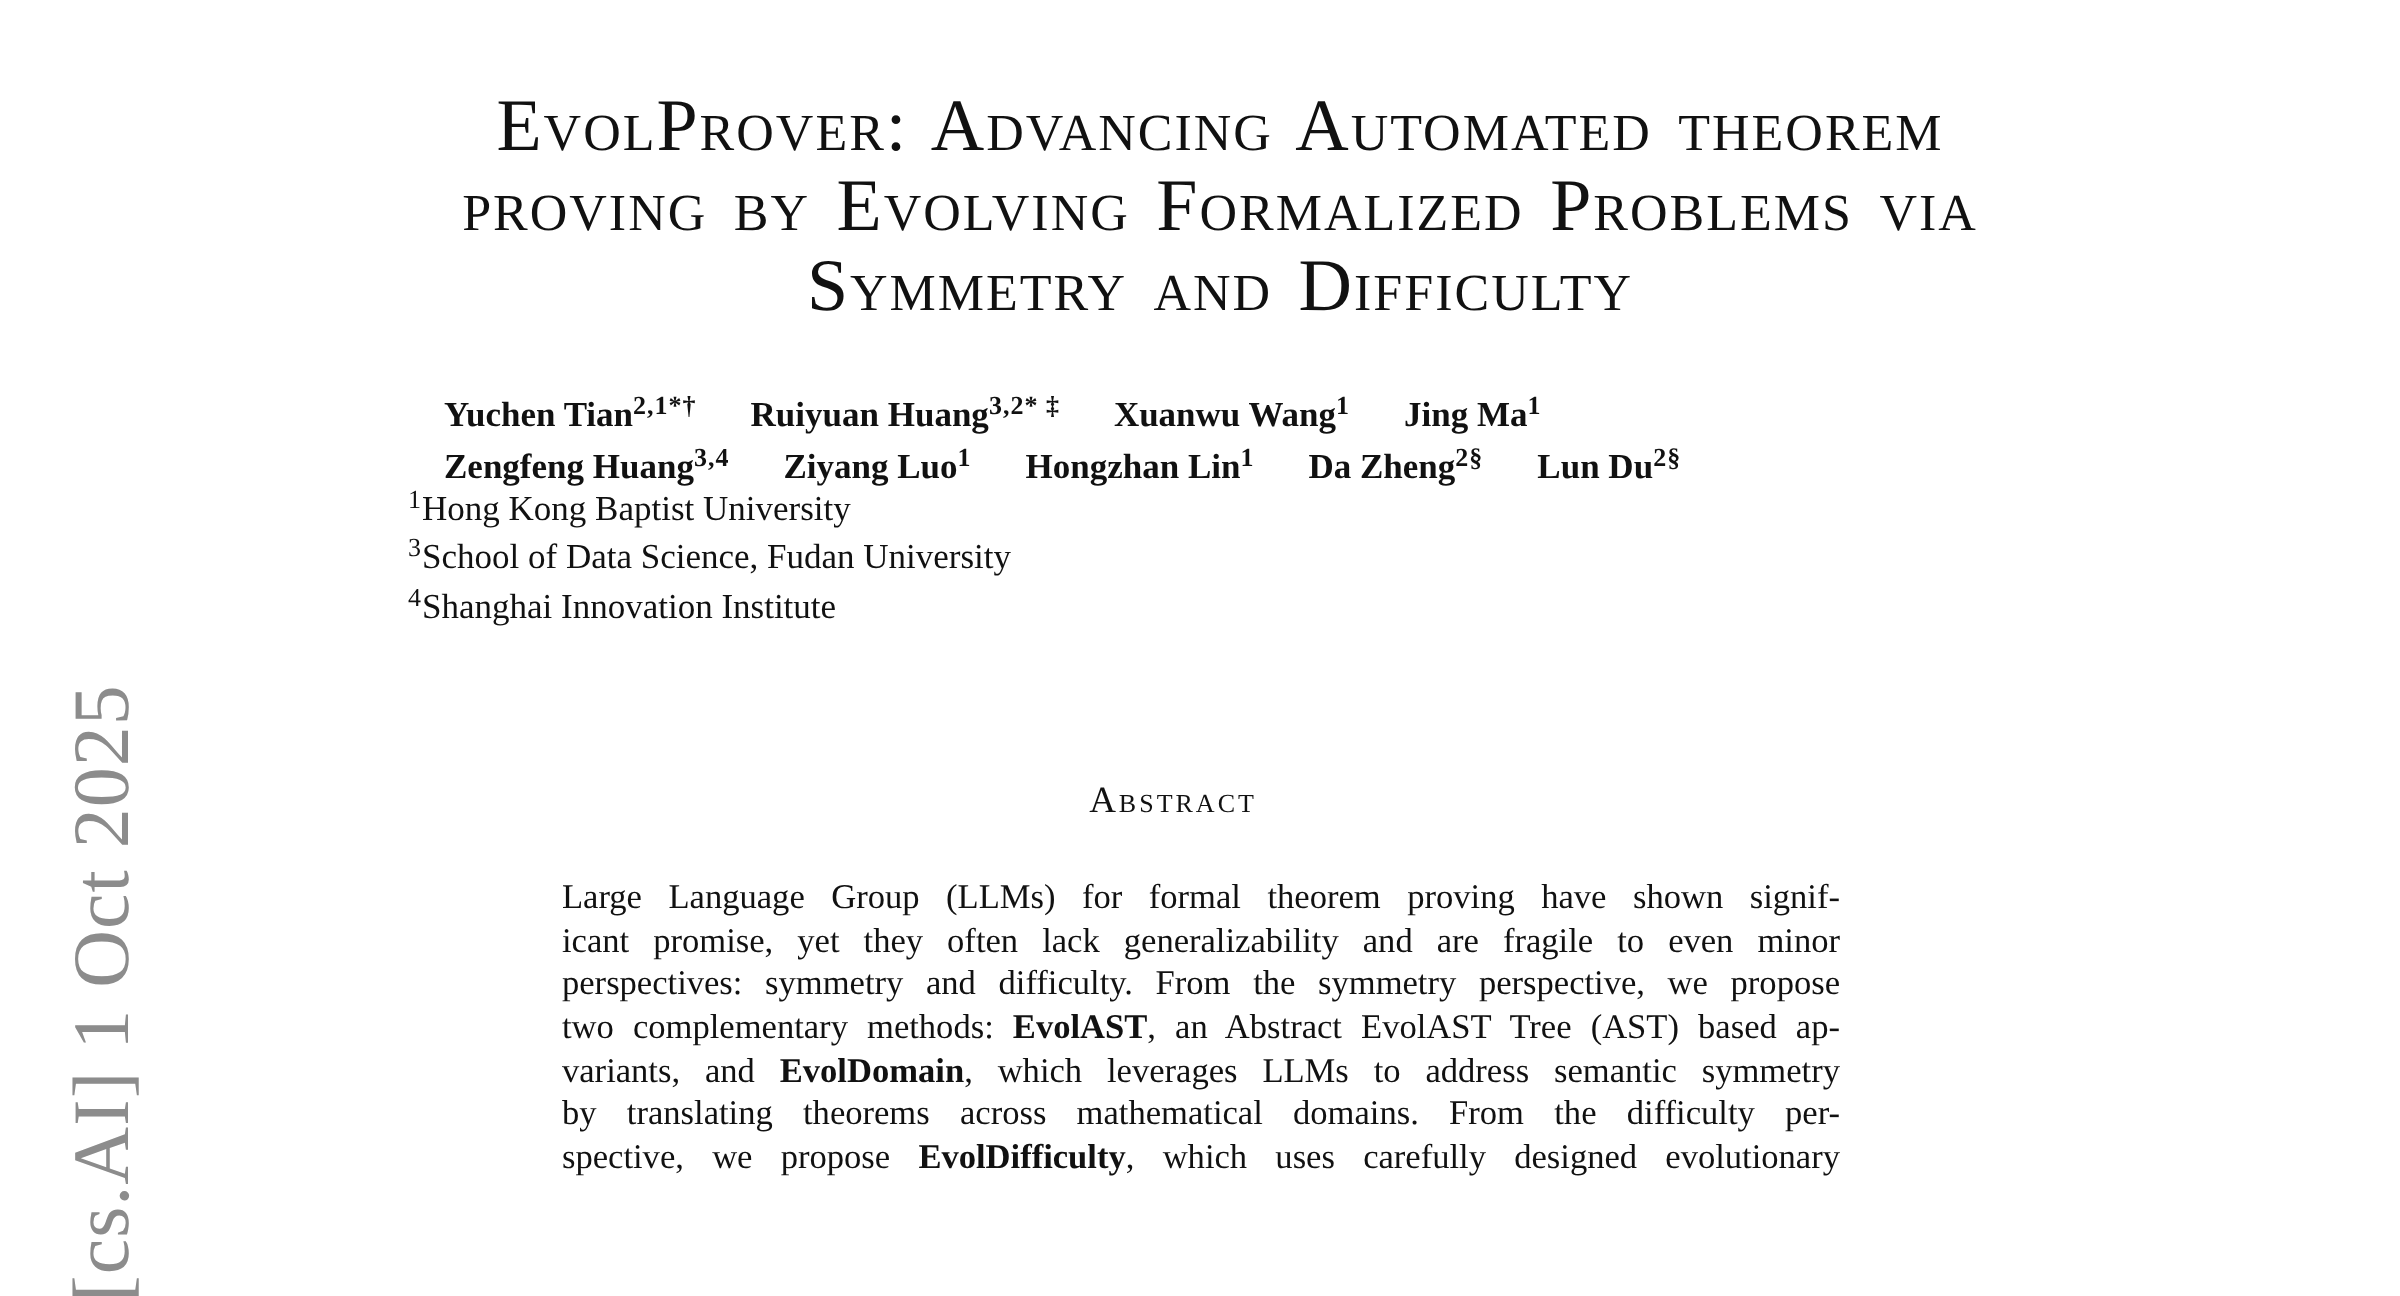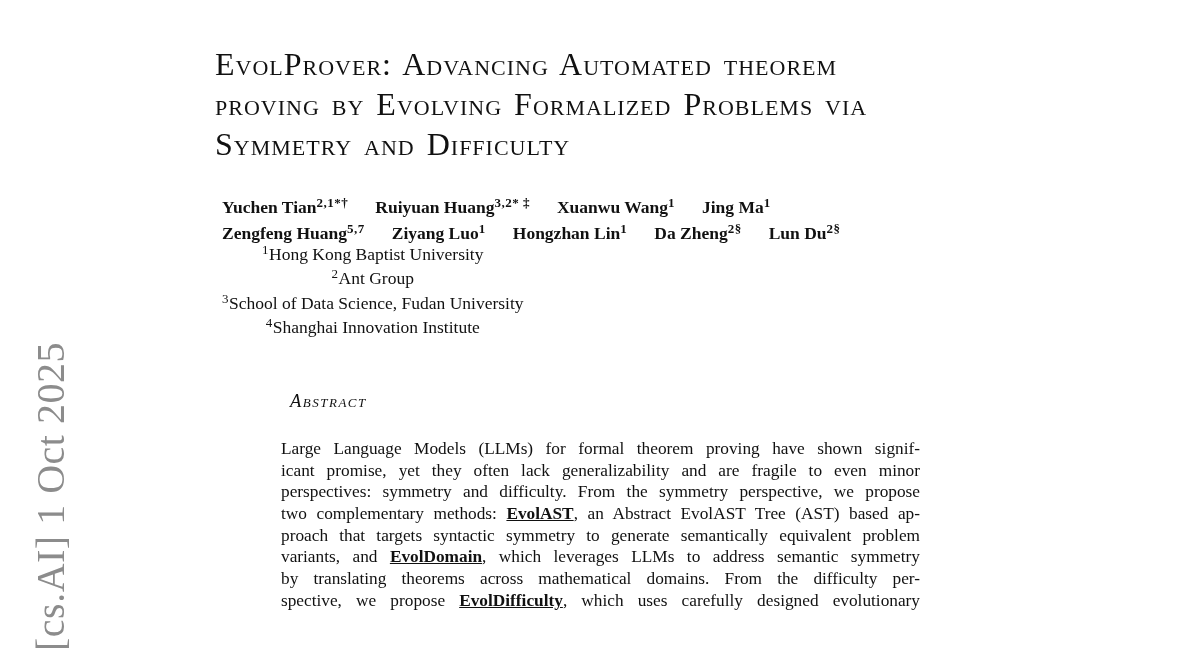--- a/index.html
+++ b/index.html
@@ -21,26 +21,27 @@
     line-height:48px;
     color:#8c8c8c;
     white-space:nowrap;
     letter-spacing:0.5px;
   }
   
   .title{
     position:absolute;
     left:215px;top:44px;
     width:790px;
-    font-size:32px;
+    font-size:37px;
     line-height:40px;
     font-variant:small-caps;
     letter-spacing:1px;
     word-spacing:3px;
     font-weight:normal;
+    text-align:center;
   }
   
   .authors{
     position:absolute;
     left:222px;top:195px;
     font-size:17.5px;
     line-height:24px;
     font-weight:bold;
     white-space:nowrap;
   }
@@ -49,83 +50,80 @@
   .sup{
     font-size:13px;
     font-weight:bold;
     position:relative;
     top:-6px;
     letter-spacing:0.5px;
   }
   
   .affils{
     position:absolute;
-    left:222px;top:243px;
+    left:204px;top:243px;
     font-size:17.5px;
     line-height:22.4px;
-    text-align:center;
   }
   .affil .sup{font-weight:normal;top:-6px;}
   
   .abs-head{
     position:absolute;
-    left:290px;top:391px;
+    left:267px;top:391px;
     width:639px;
+    text-align:center;
     font-variant:small-caps;
     font-size:18.5px;
     letter-spacing:1.5px;
-    font-style:italic;
   }
   .abs-body{
     position:absolute;
     left:281px;top:438px;
     width:639px;
     font-size:17.3px;
     line-height:21.7px;
   }
   .abs-line{
     text-align:justify;
     text-align-last:justify;
     height:21.7px;
     overflow:visible;
     white-space:normal;
   }
-  .b{font-weight:bold;text-decoration:underline;}
+  .b{font-weight:bold;}
 </style>
 </head>
 <body>
 
 <div class="page">
 
   <div class="stamp">[cs.AI] 1 Oct 2025</div>
 
   <div class="title">
     <div>EvolProver: Advancing Automated theorem</div>
     <div>proving by Evolving Formalized Problems via</div>
     <div>Symmetry and Difficulty</div>
   </div>
 
   <div class="authors">
     <div class="author-row"><span class="author">Yuchen Tian<span class="sup">2,1*†</span></span><span class="author">Ruiyuan Huang<span class="sup">3,2* ‡</span></span><span class="author">Xuanwu Wang<span class="sup">1</span></span><span class="author">Jing Ma<span class="sup">1</span></span></div>
-    <div class="author-row"><span class="author">Zengfeng Huang<span class="sup">5,7</span></span><span class="author">Ziyang Luo<span class="sup">1</span></span><span class="author">Hongzhan Lin<span class="sup">1</span></span><span class="author">Da Zheng<span class="sup">2§</span></span><span class="author">Lun Du<span class="sup">2§</span></span></div>
+    <div class="author-row"><span class="author">Zengfeng Huang<span class="sup">3,4</span></span><span class="author">Ziyang Luo<span class="sup">1</span></span><span class="author">Hongzhan Lin<span class="sup">1</span></span><span class="author">Da Zheng<span class="sup">2§</span></span><span class="author">Lun Du<span class="sup">2§</span></span></div>
   </div>
 
   <div class="affils">
       <div class="affil"><span class="sup">1</span>Hong Kong Baptist University</div>
-      <div class="affil"><span class="sup">2</span>Ant Group</div>
       <div class="affil"><span class="sup">3</span>School of Data Science, Fudan University</div>
       <div class="affil"><span class="sup">4</span>Shanghai Innovation Institute</div>
     </div>
 
   <div class="abs-head">Abstract</div>
 
   <div class="abs-body">
-      <div class="abs-line"><span>Large Language Models (LLMs) for formal theorem proving have shown signif-</span></div>
+      <div class="abs-line"><span>Large Language Group (LLMs) for formal theorem proving have shown signif-</span></div>
       <div class="abs-line"><span>icant promise, yet they often lack generalizability and are fragile to even minor</span></div>
       <div class="abs-line"><span>perspectives: symmetry and difficulty. From the symmetry perspective, we propose</span></div>
       <div class="abs-line"><span>two complementary methods: </span><span class="b">EvolAST</span><span>, an Abstract EvolAST Tree (AST) based ap-</span></div>
-      <div class="abs-line"><span>proach that targets syntactic symmetry to generate semantically equivalent problem</span></div>
       <div class="abs-line"><span>variants, and </span><span class="b">EvolDomain</span><span>, which leverages LLMs to address semantic symmetry</span></div>
       <div class="abs-line"><span>by translating theorems across mathematical domains. From the difficulty per-</span></div>
       <div class="abs-line"><span>spective, we propose </span><span class="b">EvolDifficulty</span><span>, which uses carefully designed evolutionary</span></div>
     </div>
 
 </div>
 
 </body></html>

